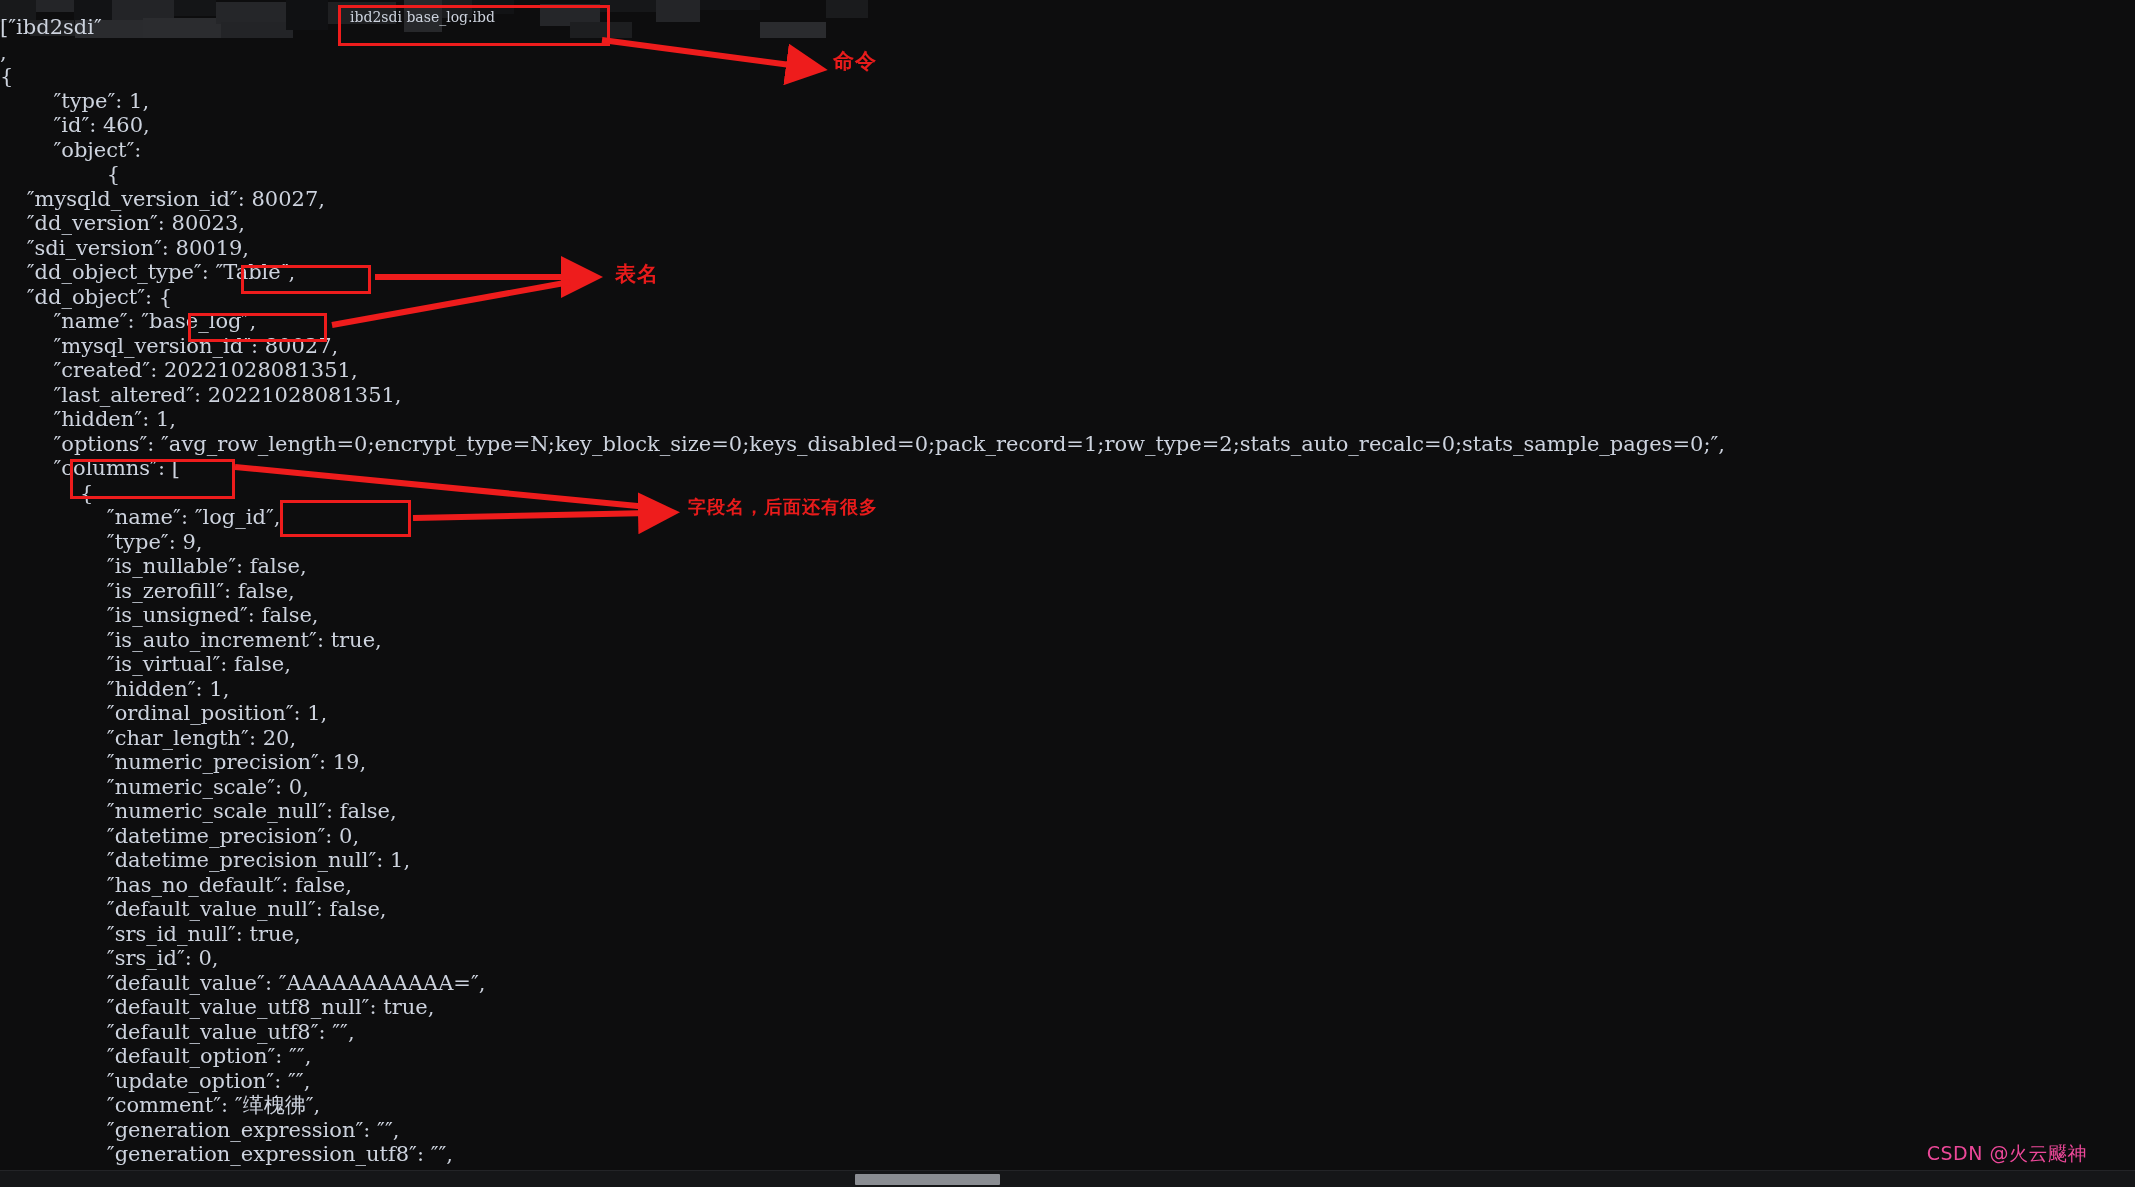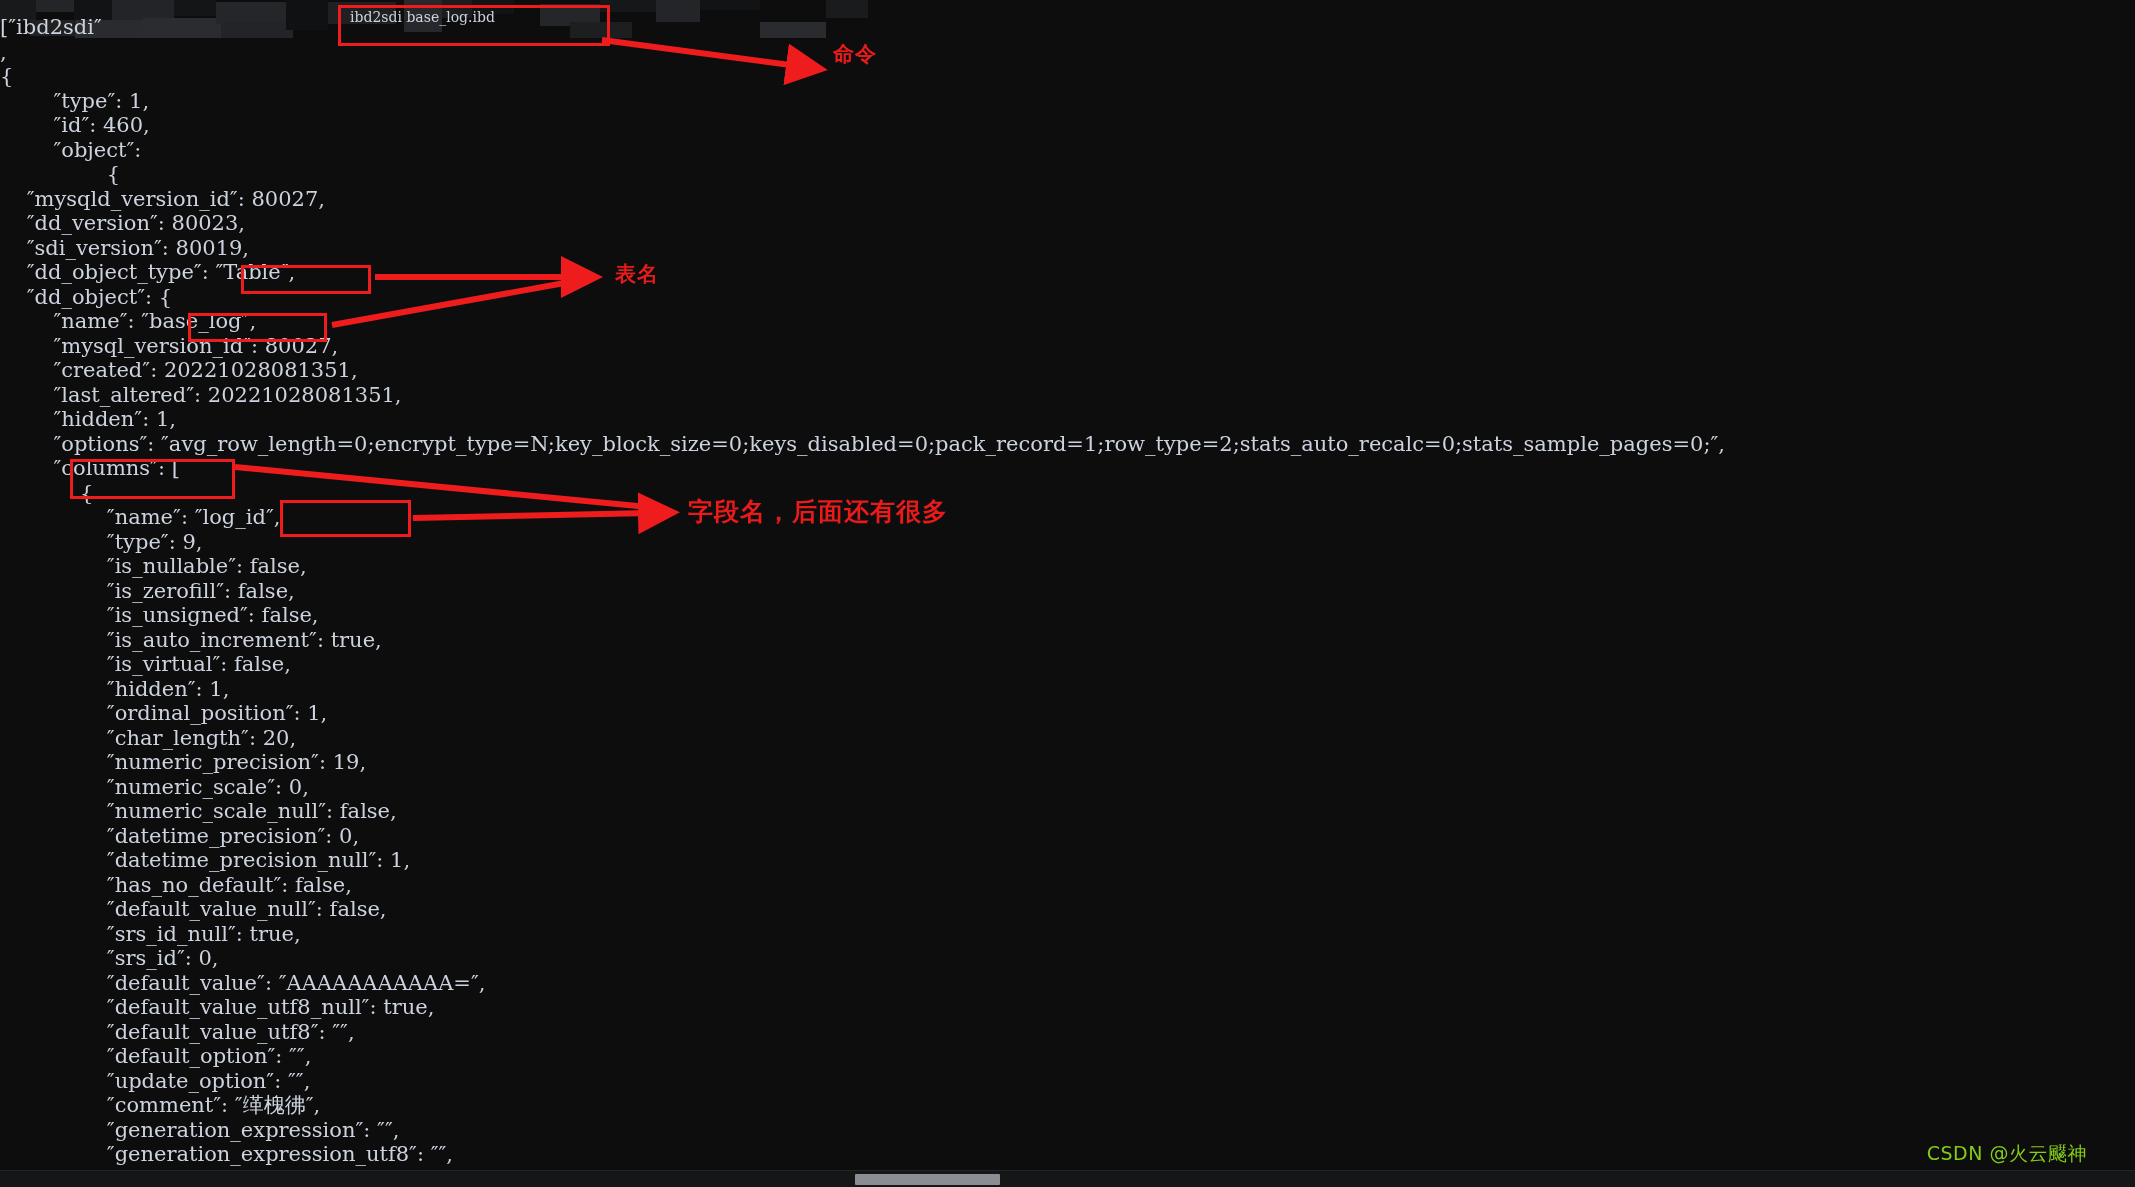--- a/index.html
+++ b/index.html
@@ -91,21 +91,21 @@
     height: 11px;
     background: #8a8d92;
     border-radius: 1px;
   }
 
   
   #watermark {
     position: absolute;
     right: 12px;
     bottom: 20px;
-    color: #84cc16;
+    color: #ec4899;
     font-family: "DejaVu Sans", "Liberation Sans", sans-serif;
     font-size: 19px;
     letter-spacing: 0.5px;
     white-space: nowrap;
   }
 </style>
 </head>
 <body>
 
 <div id="terminal">
@@ -172,23 +172,23 @@
       <marker id="ah3" markerWidth="7" markerHeight="7" refX="2" refY="3.5" orient="auto">
         <path d="M0,0 L7,3.5 L0,7 z" fill="#ee1c1c"></path>
       </marker>
     </defs>
 
     <line x1="5" y1="12" x2="418" y2="52" stroke="#ee1c1c" stroke-width="6"></line>
 
     <line x1="183" y1="63" x2="420" y2="58" stroke="#ee1c1c" stroke-width="6" marker-end="url(#ah3)"></line>
   </svg>
 
-  <div class="anno" style="left:833px; top:40px; font-size:21px;">命令</div>
+  <div class="anno" style="left:833px; top:47px; font-size:21px;">命令</div>
   <div class="anno" style="left:615px; top:260px; font-size:21px;">表名</div>
-  <div class="anno" style="left:688px; top:495px; font-size:25px;">字段名，后面还有很多</div>
+  <div class="anno" style="left:688px; top:495px; font-size:18px;">字段名，后面还有很多</div>
 
   <div id="hscroll">
     <div id="hscroll-thumb"></div>
   </div>
 
   <div id="watermark">CSDN @火云飋神</div>
 
 </div>
 
 </body></html>

